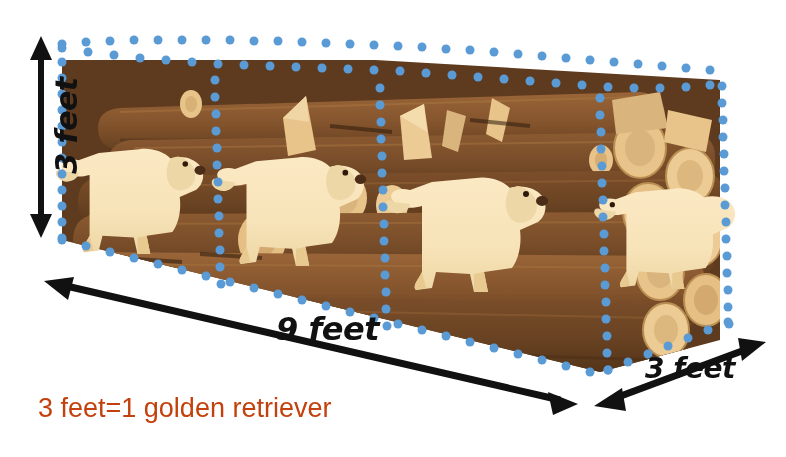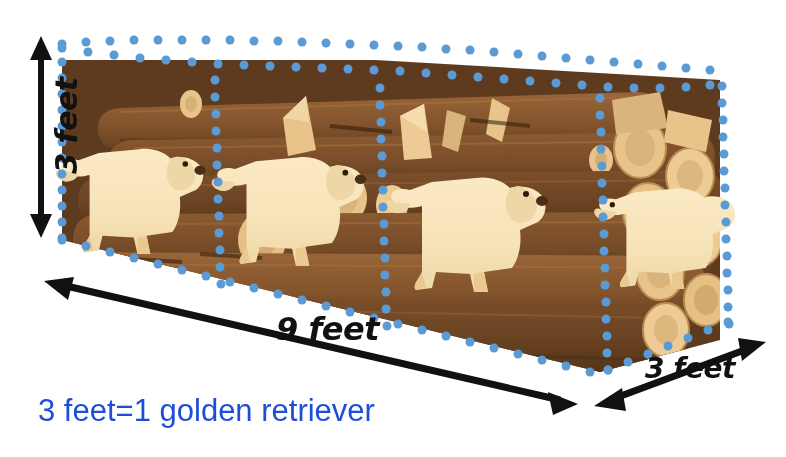--- a/index.html
+++ b/index.html
@@ -9,22 +9,22 @@
   #stage svg{position:absolute;left:0;top:0;}
 
   .lbl{position:absolute;white-space:nowrap;font-style:italic;font-weight:bold;
        color:#111111;font-family:"DejaVu Sans", sans-serif;letter-spacing:-0.5px;}
 
   #label-height{left:18px;top:108px;font-size:30px;
        transform:rotate(-90deg);transform-origin:center center;}
   #label-width{left:276px;top:310px;font-size:32px;}
   #label-depth{left:645px;top:352px;font-size:28px;}
 
-  #caption{position:absolute;left:38px;top:393px;font-size:31px;
-       color:#1d4ed8;font-weight:300;letter-spacing:0px;
+  #caption{position:absolute;left:38px;top:393px;font-size:27px;
+       color:#c2410c;font-weight:300;letter-spacing:0px;
        font-family:"Liberation Sans", sans-serif;}
 </style>
 </head>
 <body>
 
 <div id="stage">
 
 <svg width="786" height="457" viewBox="0 0 786 457">
   <defs>
     <clipPath id="boxclip">

